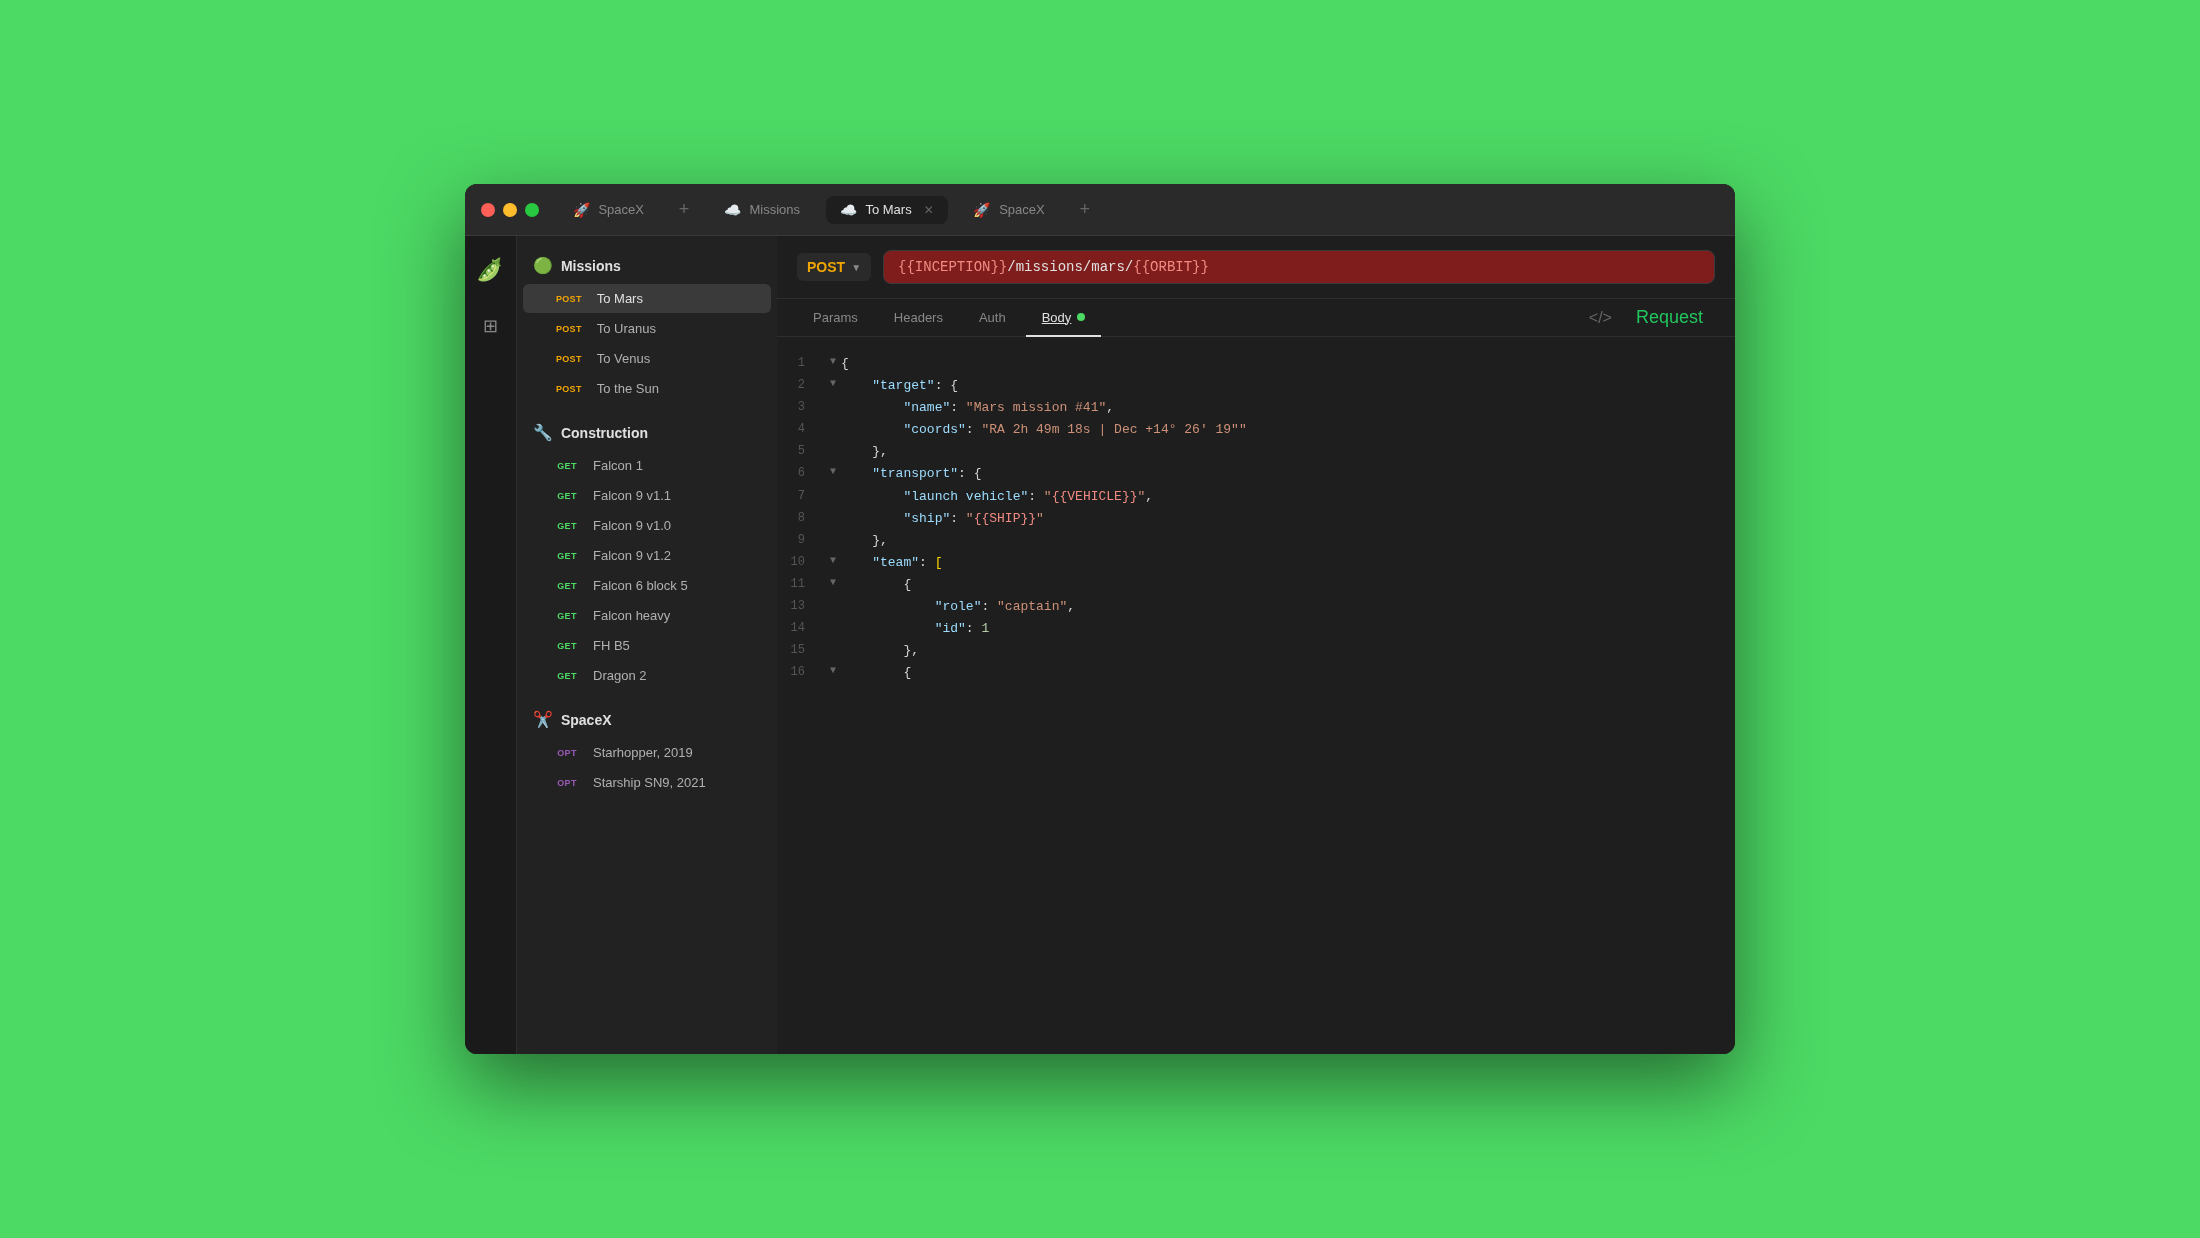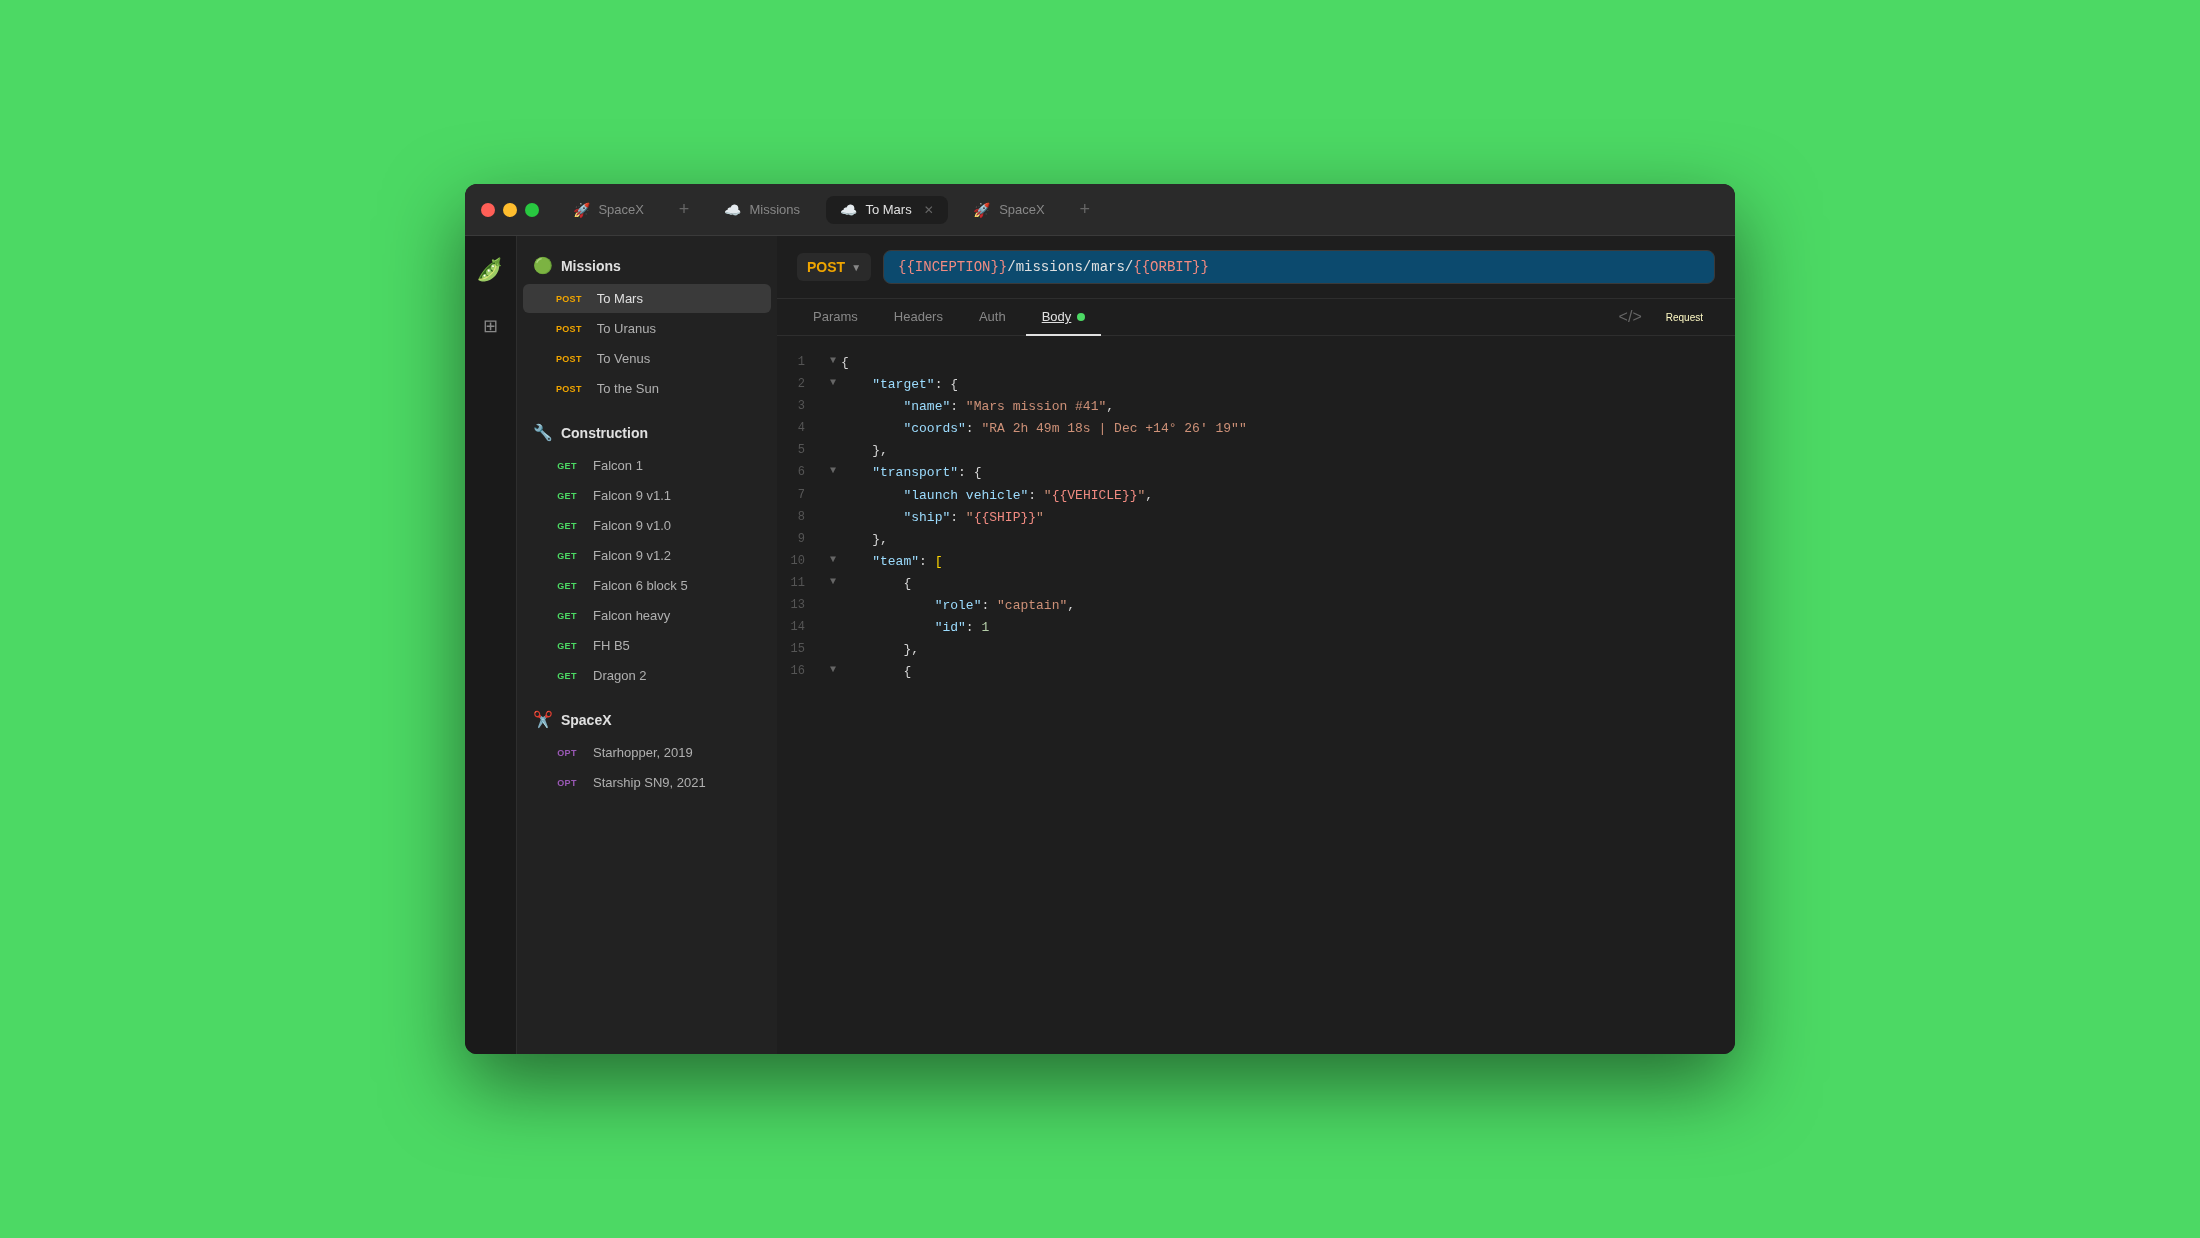--- a/index.html
+++ b/index.html
@@ -211,21 +211,21 @@
       font-size: 14px;
       cursor: pointer;
       padding: 6px 10px;
       border-radius: 6px;
       background: #2a2a2a;
     }
     .method-selector .chevron { font-size: 10px; color: #888; }
 
     .url-input {
       flex: 1;
-      background: #0c4a6e;
+      background: #7f1d1d;
       border: 1px solid #3a3a3a;
       border-radius: 8px;
       padding: 8px 14px;
       color: #e0e0e0;
       font-size: 14px;
       font-family: 'Courier New', monospace;
       outline: none;
     }
 
     .url-template-part { color: #e0e0e0; }
@@ -269,22 +269,22 @@
     .req-tab-spacer { flex: 1; }
 
     .code-icon {
       color: #666;
       cursor: pointer;
       font-size: 16px;
       padding: 8px;
     }
 
     .request-btn {
-      color: #fef9c3;
-      font-size: 10px;
+      color: #22c55e;
+      font-size: 18px;
       cursor: pointer;
       padding: 8px 12px;
     }
 
     
     .code-editor {
       flex: 1;
       overflow-y: auto;
       padding: 16px 0;
       font-family: 'Courier New', Courier, monospace;

